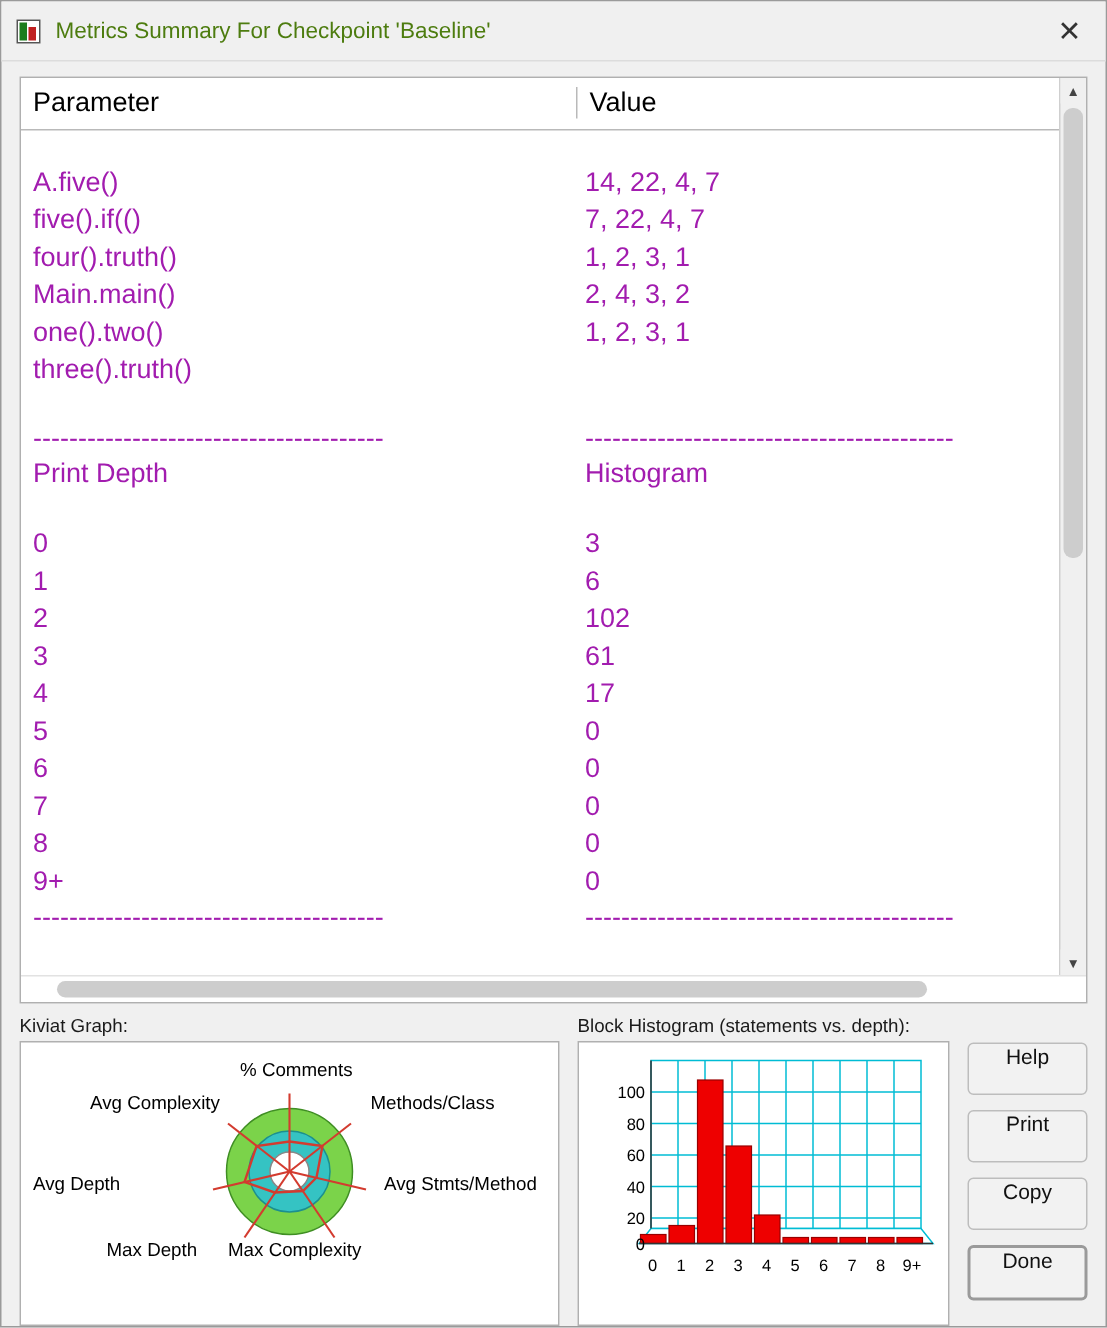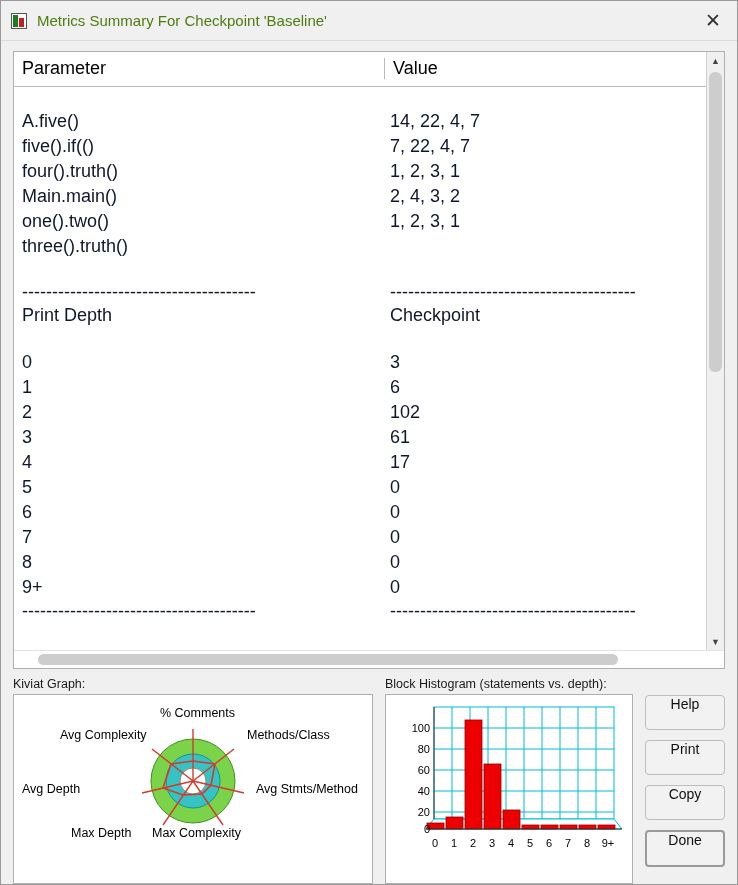--- a/index.html
+++ b/index.html
@@ -96,21 +96,21 @@
   }
   .report-body {
     flex: 1 1 auto;
     position: relative;
     overflow: hidden;
     background: #ffffff;
   }
   .report-cols {
     display: flex;
     font-size: 18px;
-    color: #0f172a;
+    color: #a21caf;
     padding: 0;
   }
   .col-param { width: 370px; flex: 0 0 370px; padding-left: 8px; box-sizing: border-box; }
   .col-value { flex: 1 1 auto; padding-left: 6px; box-sizing: border-box; }
   .hdr-row {
     display: flex;
     border-bottom: 1px solid #b9b9b9;
     padding: 6px 0 7px 0;
     font-size: 18px;
   }
@@ -259,21 +259,21 @@
           <div class="col-value">
               <div class="dashes">-----------------------------------------</div>
             </div>
         </div>
 
         <div class="report-cols">
           <div class="col-param">
               <div class="line">Print Depth</div>
             </div>
           <div class="col-value">
-              <div class="line">Checkpoint</div>
+              <div class="line">Histogram</div>
             </div>
         </div>
 
         <div class="section-gap"></div>
 
         <div class="report-cols">
           <div class="col-param">
             <div class="line">0</div>
             <div class="line">1</div>
             <div class="line">2</div>

